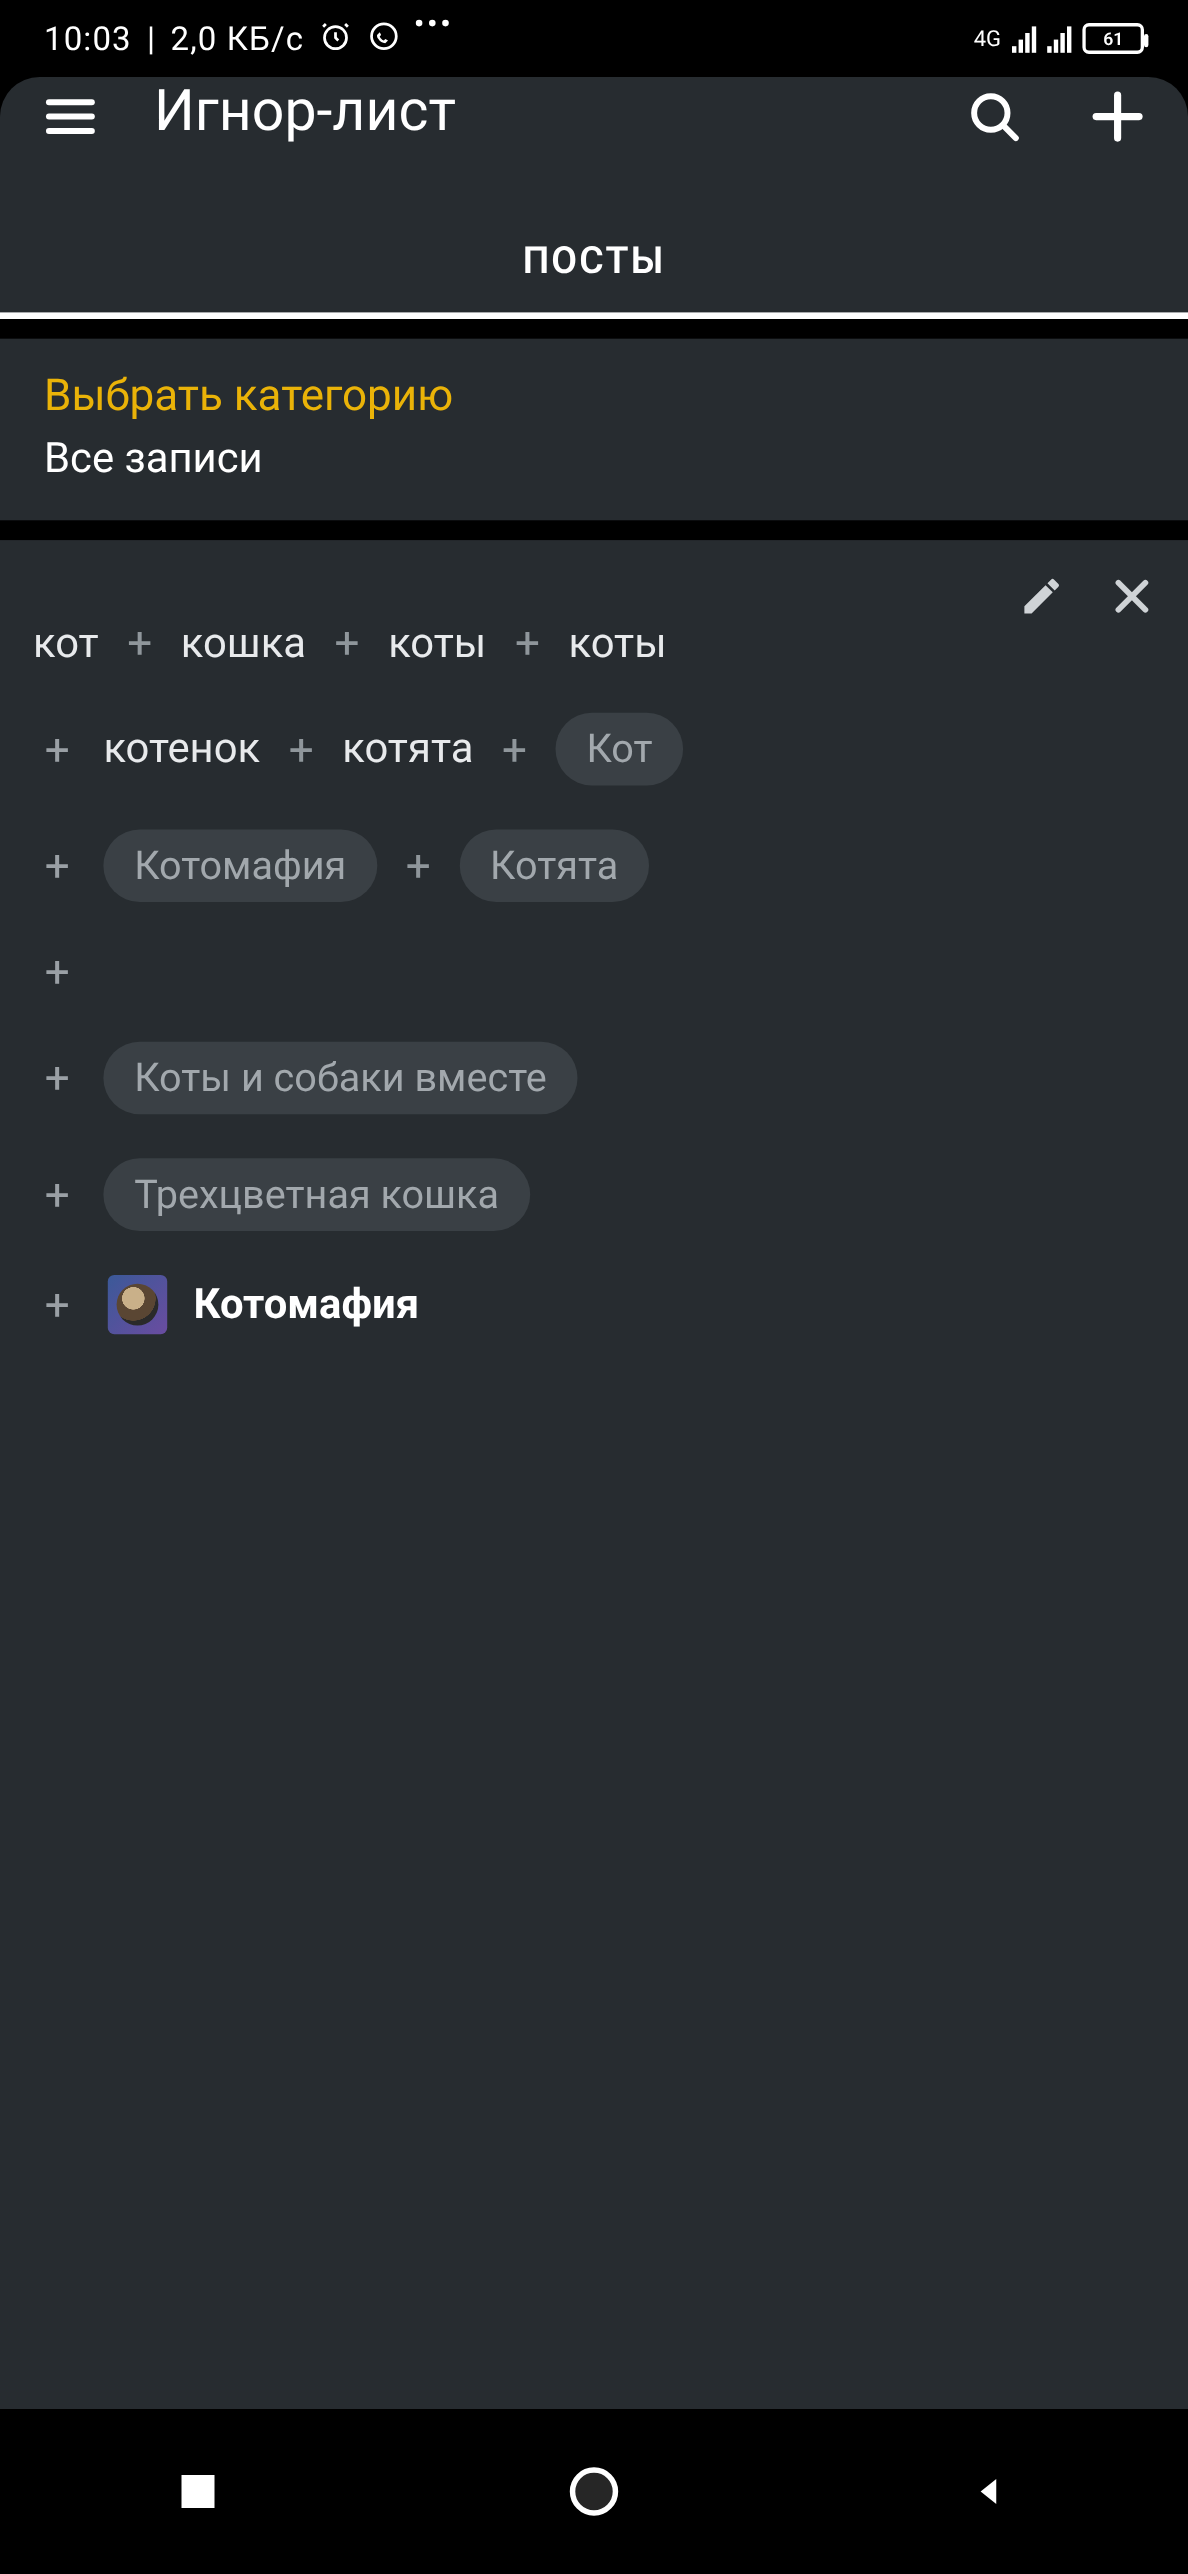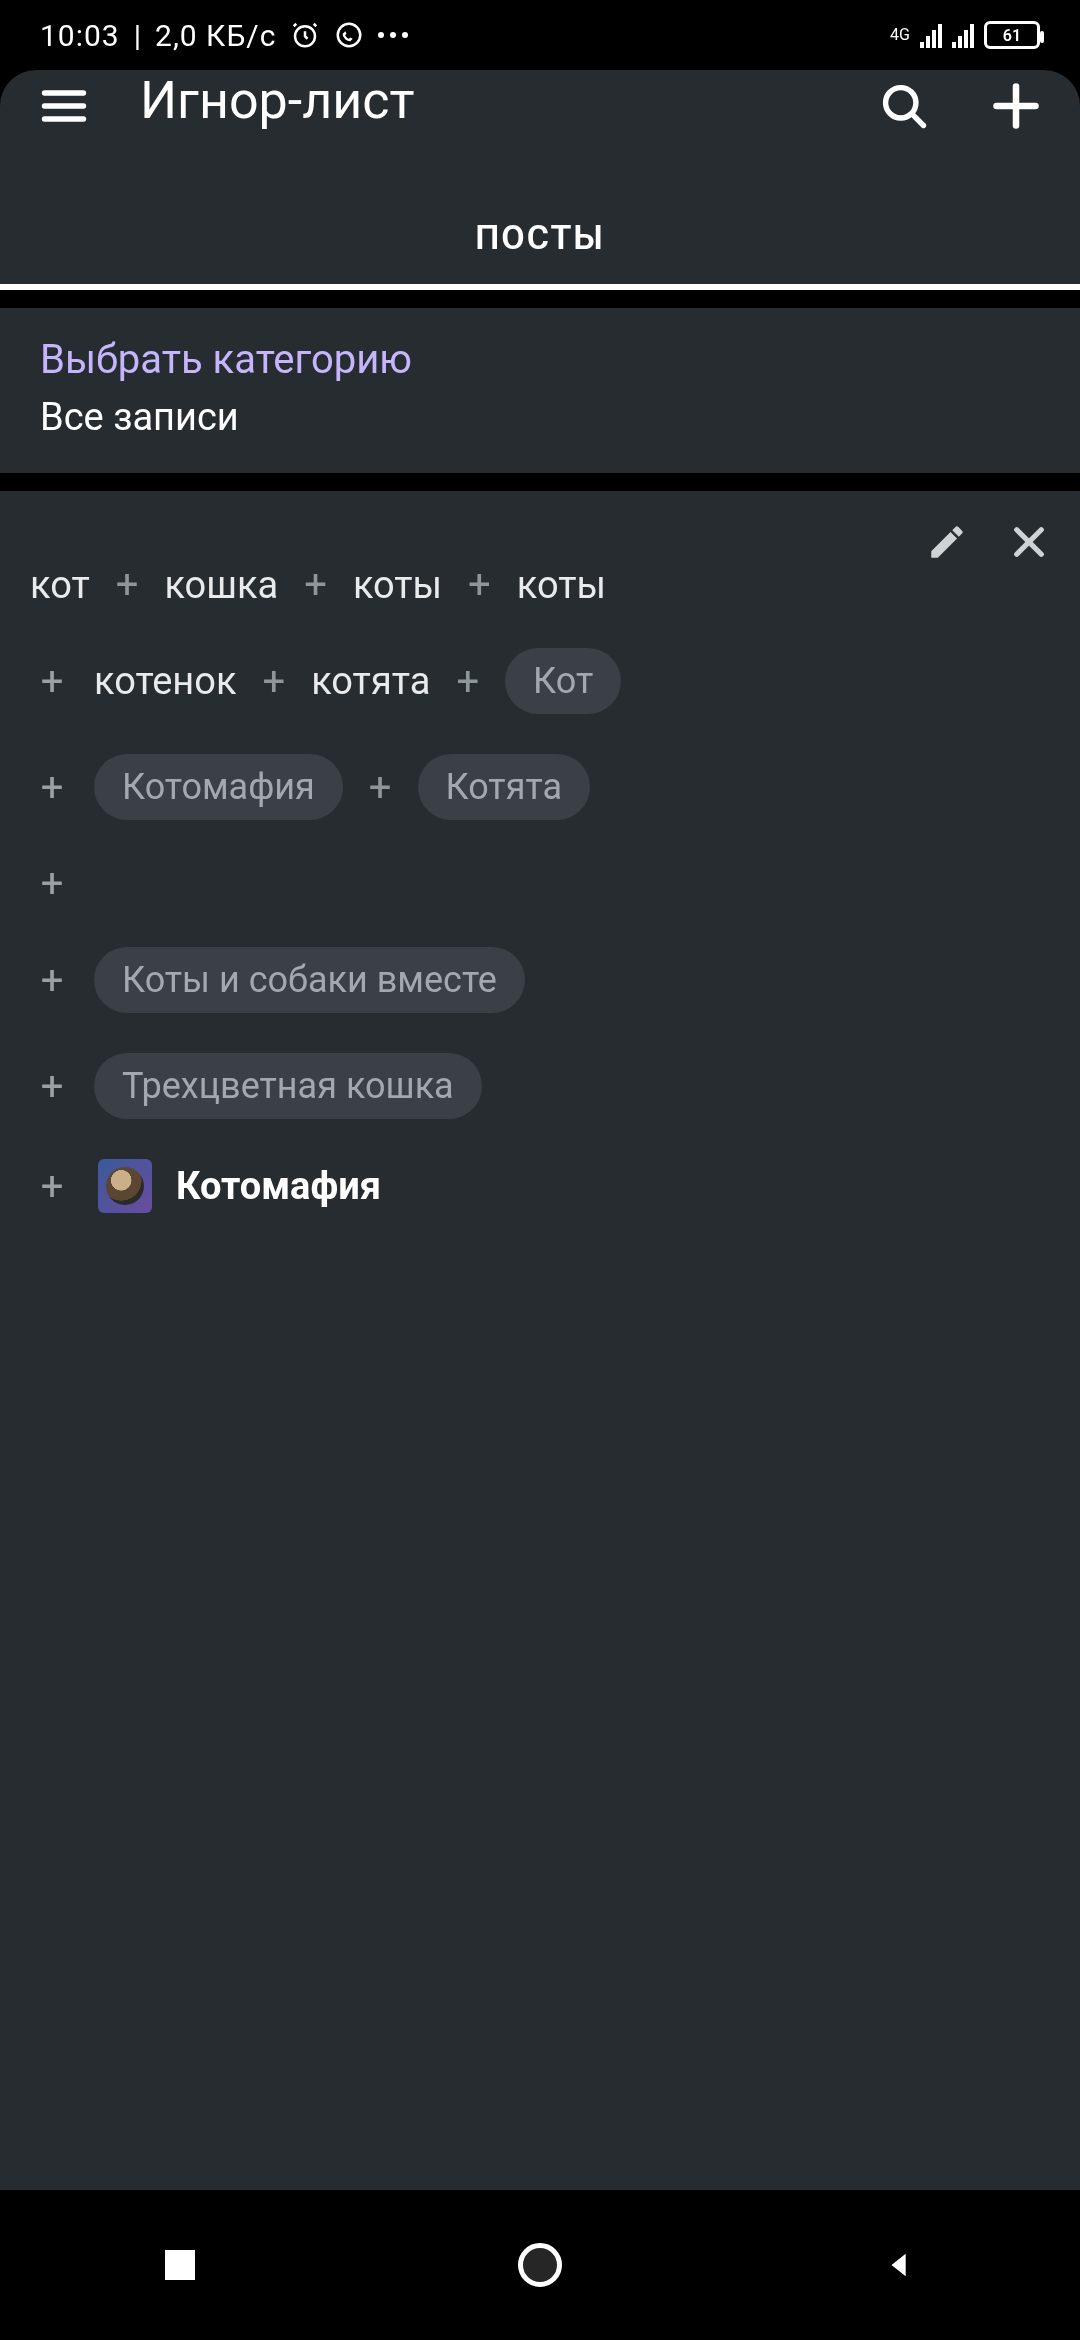--- a/index.html
+++ b/index.html
@@ -8,21 +8,21 @@
   .screen {
     width: 1080px; height: 2340px; background: #000; position: relative;
     border-radius: 40px; overflow: hidden;
   }
 
   
   .status-bar {
     height: 70px; display: flex; align-items: center; justify-content: space-between;
     padding: 0 40px; color: #fff; font-size: 30px; font-weight: 400;
   }
-  .status-left { display: flex; align-items: center; gap: 14px; }
+  .status-left { display: flex; align-items: flex-start; gap: 14px; }
   .status-right { display: flex; align-items: center; gap: 10px; }
   .status-text { letter-spacing: 1px; font-variant-numeric: tabular-nums; }
   .status-icon { display: inline-flex; }
   .dots { display: inline-flex; gap: 6px; }
   .dots span { width: 6px; height: 6px; background: #fff; border-radius: 50%; }
 
   .battery {
     width: 56px; height: 28px; border: 3px solid #fff; border-radius: 6px; position: relative;
     display: flex; align-items: center; justify-content: center; font-size: 16px; font-weight: 600;
   }
@@ -54,21 +54,21 @@
          color:#bfc3c6; font-size:34px; font-weight:600; letter-spacing:2px;
          border-bottom:6px solid transparent; }
   .tab.active { color:#fff; border-bottom-color:#fff; }
 
   .divider { height:18px; background:#000; }
 
   
   .category {
     padding: 28px 40px 34px; background:#272c30;
   }
-  .category-label { color:#c4b5fd; font-size:40px; font-weight:400; }
+  .category-label { color:#eab308; font-size:40px; font-weight:400; }
   .category-value { color:#ffffff; font-size:38px; margin-top:12px; }
 
   
   .rule-card {
     padding: 30px 30px 30px 30px; position:relative;
   }
   .tag-flow { display:flex; flex-wrap:wrap; align-items:center; gap:26px 20px; padding-right:160px; }
   .tag-row2 .tag-flow, .tag-row2 ~ .tag-row .tag-flow { padding-right:0; }
 
   .tag-row { margin-top: 40px; }
@@ -123,21 +123,21 @@
             <path d="M8 14c1 2 3 3 5 3l2-2-2-1-1 1c-1 0-3-2-3-3l1-1-1-2-2 2c0 1 0 2 1 3z" fill="#fff" stroke="none"></path>
           </svg>
       </span>
       <span class="dots">
           <span></span>
           <span></span>
           <span></span>
         </span>
     </div>
     <div class="status-right">
-      <span style="font-size:16px;line-height:14px;text-align:right">4G</span>
+      <span style="font-size:20px;line-height:14px;text-align:right">4G</span>
       <span class="signal">
           <i></i>
           <i></i>
           <i></i>
           <i></i>
         </span>
       <span class="signal">
           <i></i>
           <i></i>
           <i></i>

